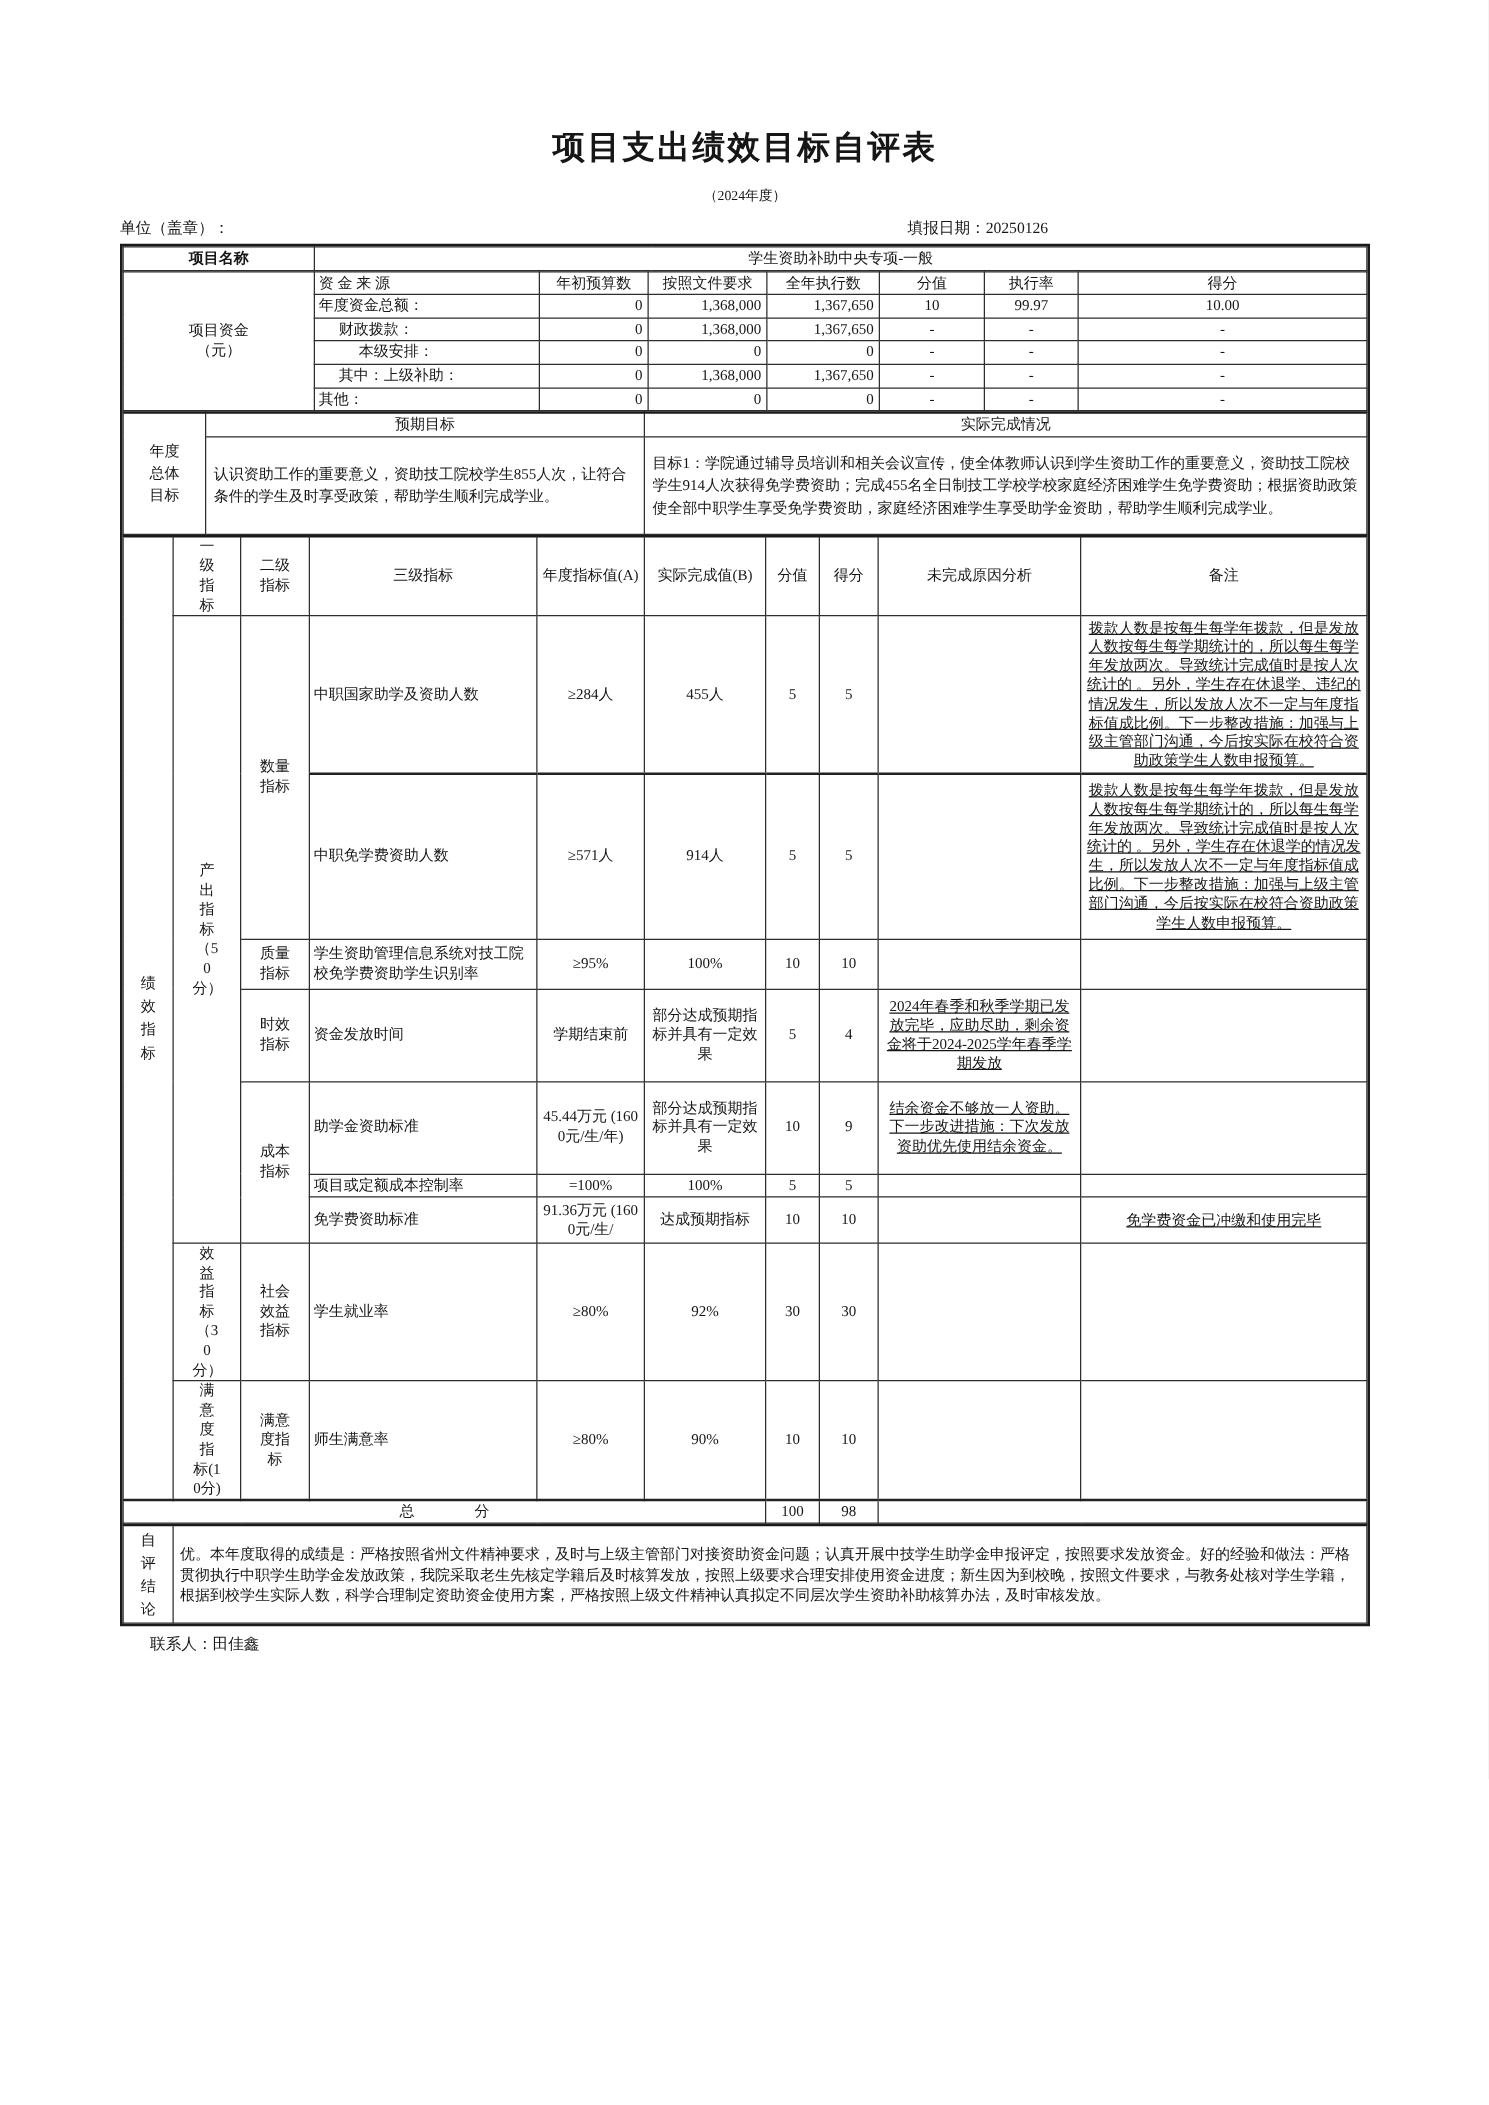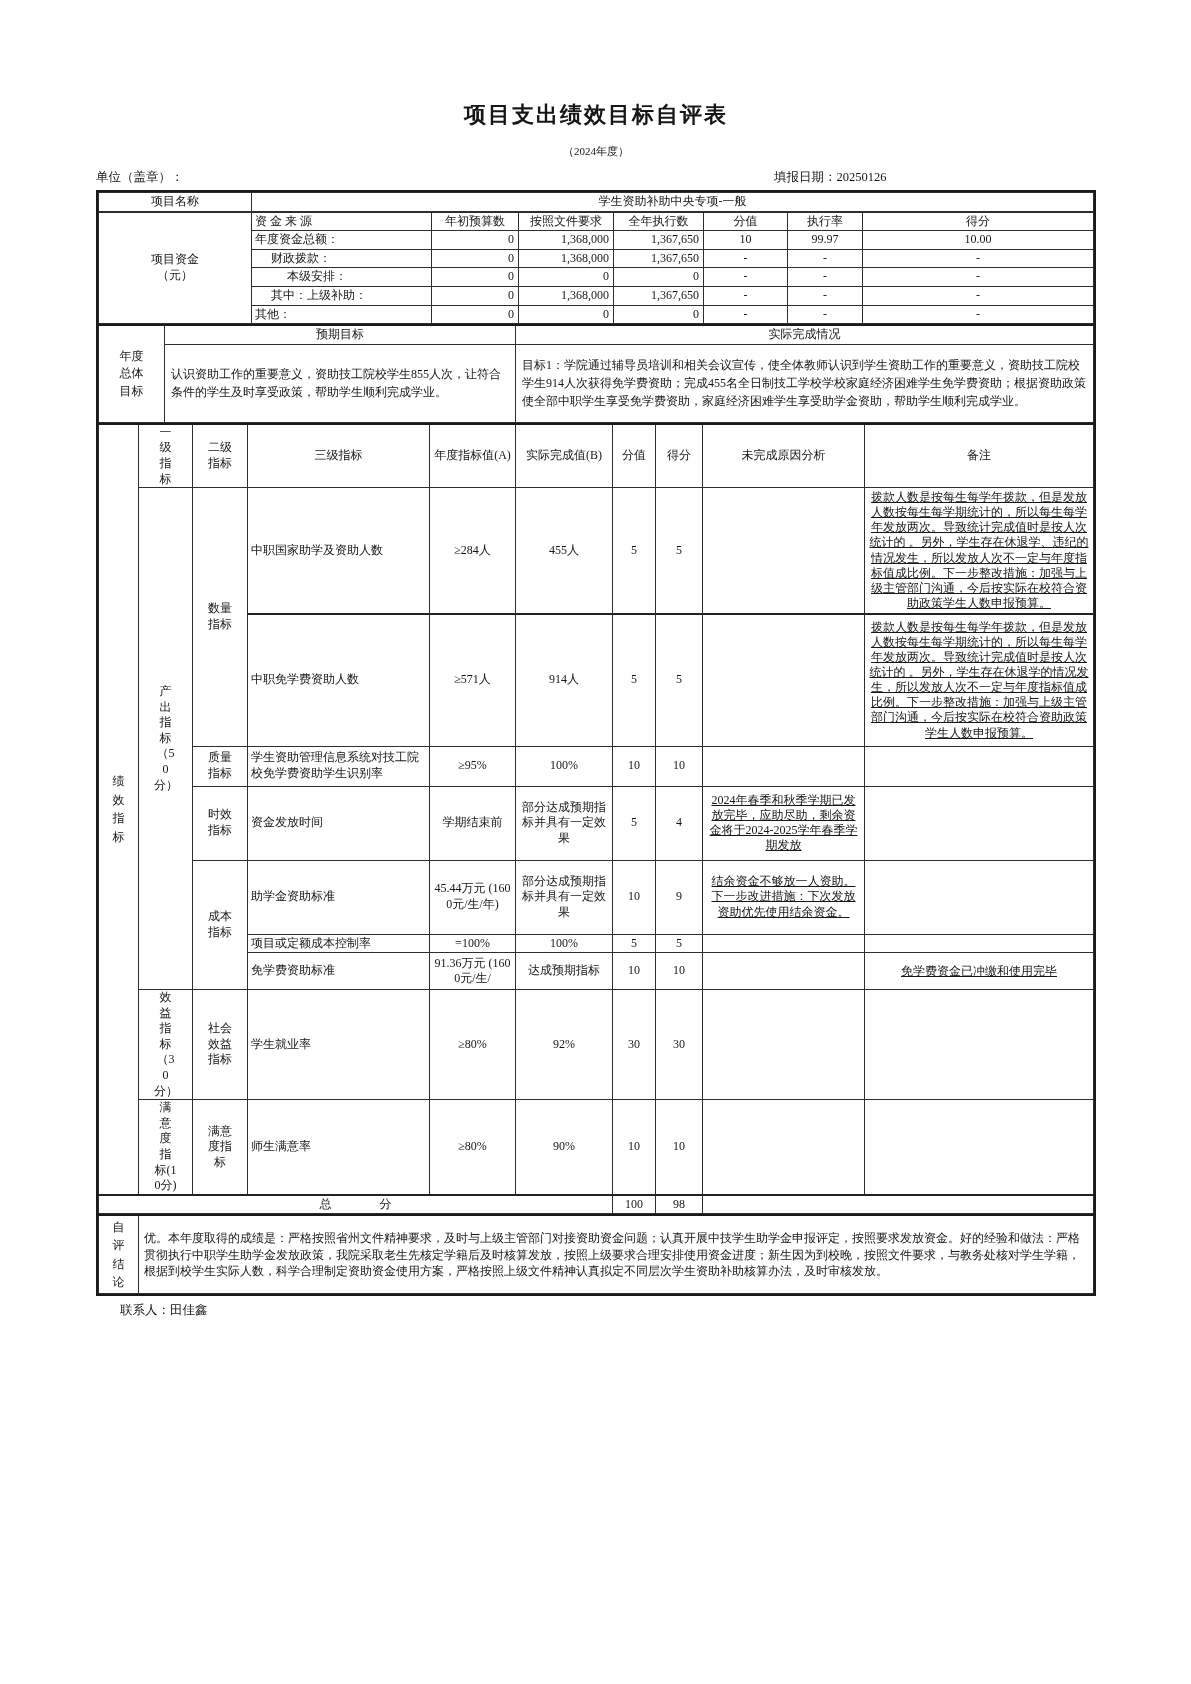--- a/index.html
+++ b/index.html
@@ -1,28 +1,28 @@
 <!DOCTYPE html>
 <html><head>
 <meta charset="utf-8">
 <style>
   html,body{margin:0;padding:0;background:#e8e8e8;}
   .sheet{position:relative;width:1191px;height:1684px;background:#ffffff;margin:0 auto;
          font-family:"Liberation Serif","DejaVu Serif",serif;color:#161616;}
   .content{position:absolute;left:96px;top:100px;width:1000px;}
-  .doc-title{text-align:center;font-size:22px;font-weight:bold;letter-spacing:2px;margin:0;}
+  .doc-title{text-align:center;font-size:26px;font-weight:bold;letter-spacing:2px;margin:0;}
   .doc-subtitle{text-align:center;font-size:11px;margin:14px 0 10px 0;}
   .meta-row{position:relative;font-size:12.5px;height:18px;margin-bottom:3px;}
-  .meta-date{position:absolute;left:63%;top:0;margin-left:48px;}
+  .meta-date{position:absolute;left:63%;top:0;}
   .tbl-wrap{border:2px solid #1a1a1a;}
   table{width:100%;border-collapse:collapse;table-layout:fixed;font-size:12px;}
   td{border:1px solid #2e2e2e;vertical-align:middle;padding:1px 3px;text-align:center;
      overflow:hidden;word-break:break-all;line-height:1.3;}
   .sec-sep{border-top:2px solid #1a1a1a;}
-  .lbl{text-align:center;}
+  .lbl{text-align:center;font-weight:bold;}
   .left{text-align:left;}
   .num{text-align:right;padding-right:4px;}
   .vtext{display:inline-block;width:1.05em;line-height:1.55;word-break:break-all;}
   .v2text{display:inline-block;width:2.1em;line-height:1.45;word-break:break-all;}
   .w4{display:inline-block;width:4.2em;word-break:break-all;}
   .longtext{text-align:left;line-height:1.5;padding:3px 6px;}
   .note{line-height:1.26;padding:2px 4px;text-decoration:underline;}
   .thick-top td{border-top:2px solid #222;}
   .ind2{padding:0 15px;}
   .contact-line{font-size:12.5px;margin:6px 0 0 24px;}

